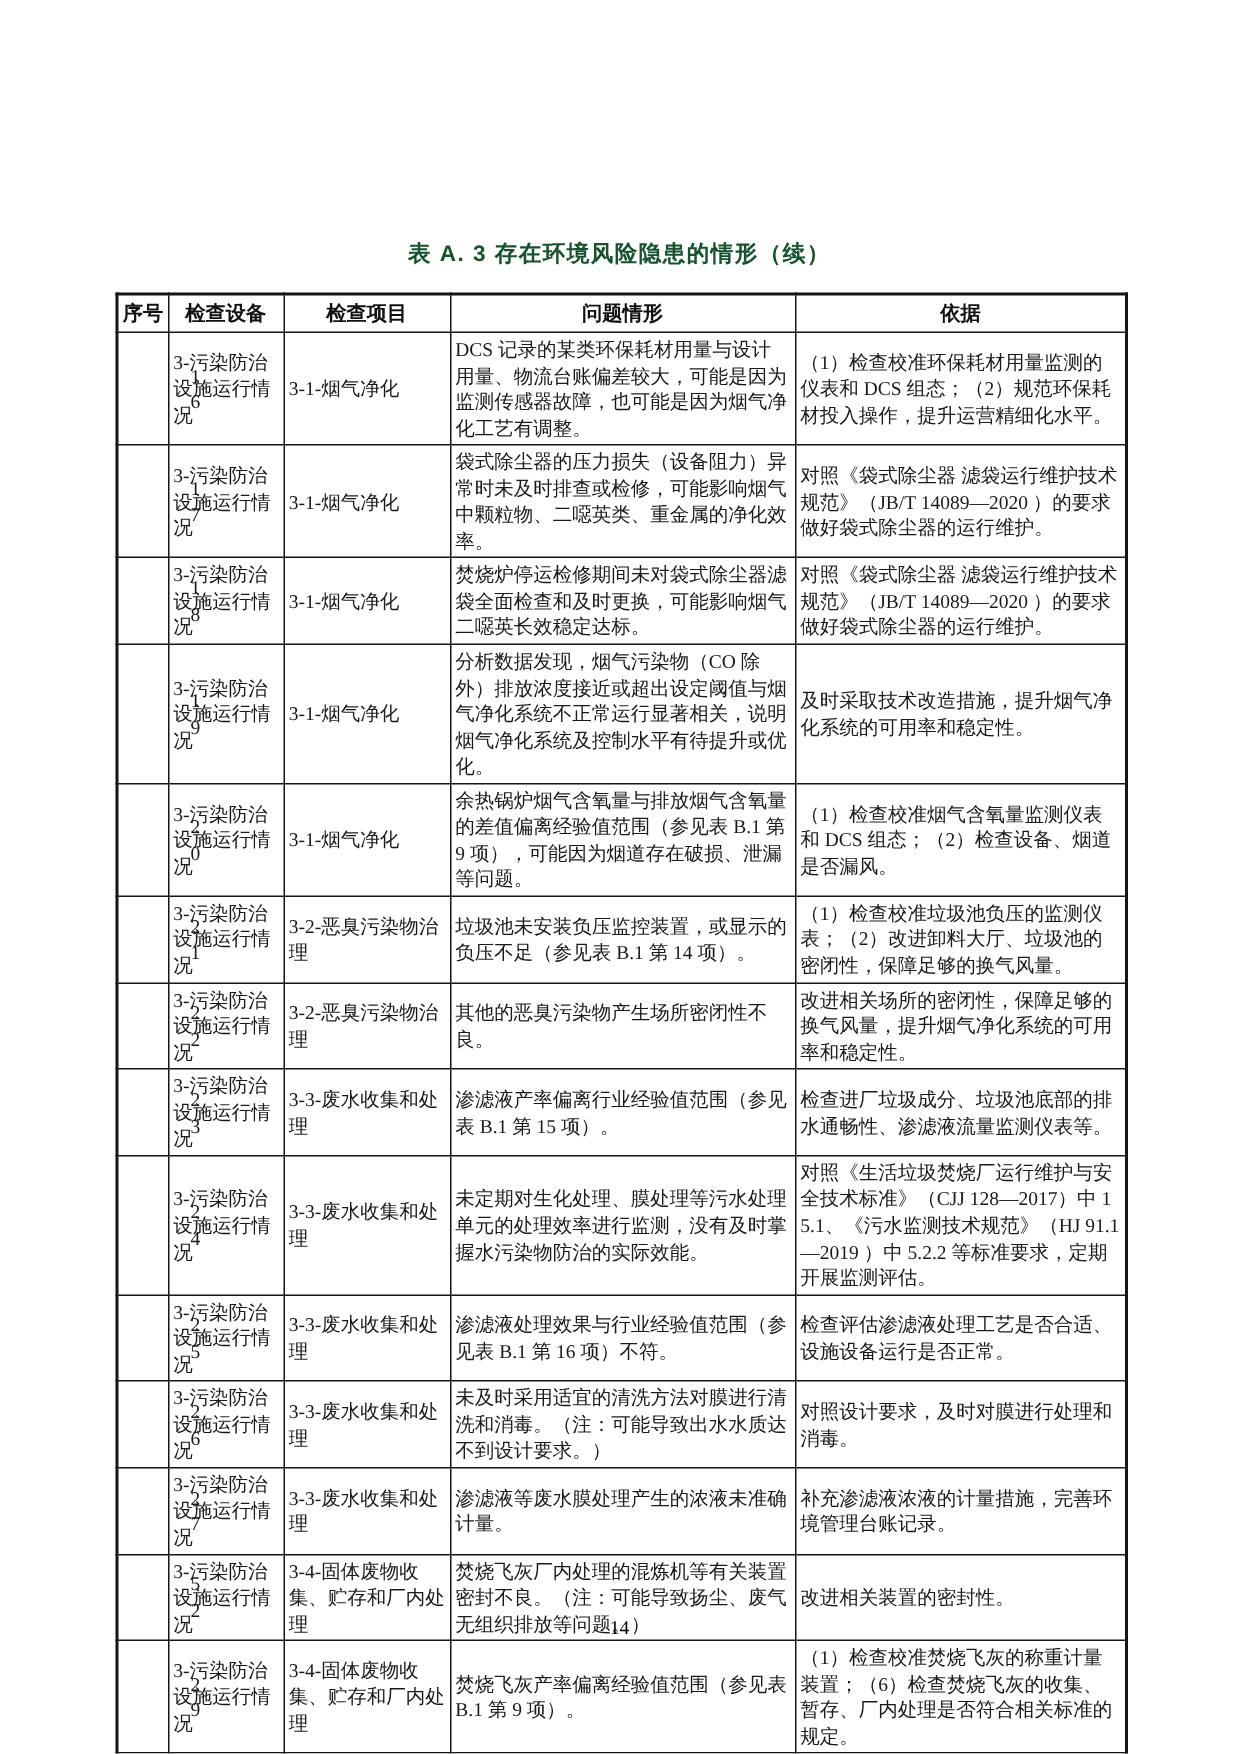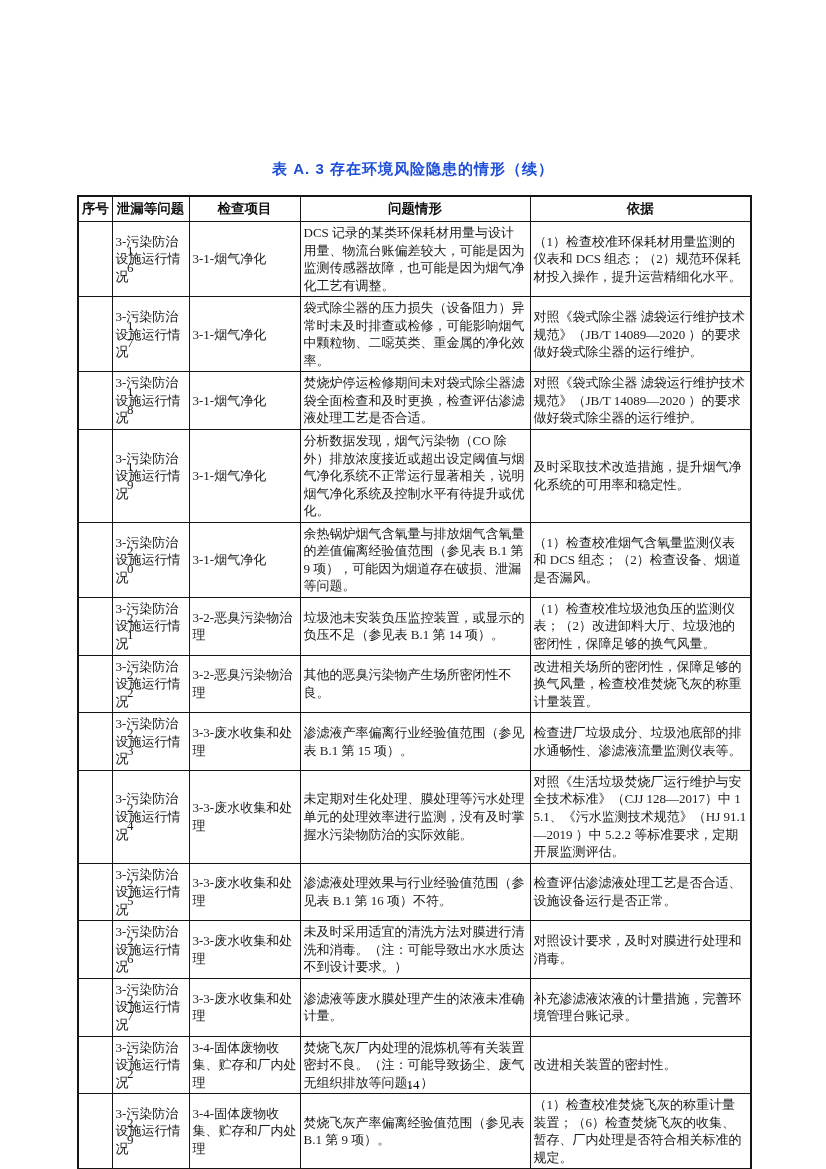--- a/index.html
+++ b/index.html
@@ -18,21 +18,21 @@
   .doc-title {
     position: absolute;
     top: 160px;
     left: 0;
     width: 100%;
     text-align: center;
     font-family: "Liberation Sans", "DejaVu Sans", sans-serif;
     font-weight: bold;
     font-size: 15px;
     letter-spacing: 1px;
-    color: #1d4ed8;
+    color: #14532d;
   }
   table.risk-table {
     position: absolute;
     top: 195px;
     left: 77px;
     width: 673px;
     border-collapse: collapse;
     table-layout: fixed;
     border: 2px solid #151515;
     background: #fff;
@@ -80,21 +80,21 @@
   <colgroup>
     <col class="c-no">
     <col class="c-element">
     <col class="c-item">
     <col class="c-problem">
     <col class="c-basis">
   </colgroup>
   <thead>
     <tr>
       <th>序号</th>
-      <th>泄漏等问题</th>
+      <th>检查设备</th>
       <th>检查项目</th>
       <th>问题情形</th>
       <th>依据</th>
     </tr>
   </thead>
   <tbody>
       <tr>
         <td class="col-no">16</td>
         <td class="col-element">3-污染防治设施运行情况</td>
         <td class="col-item">3-1-烟气净化</td>
@@ -105,21 +105,21 @@
         <td class="col-no">17</td>
         <td class="col-element">3-污染防治设施运行情况</td>
         <td class="col-item">3-1-烟气净化</td>
         <td class="col-problem">袋式除尘器的压力损失（设备阻力）异常时未及时排查或检修，可能影响烟气中颗粒物、二噁英类、重金属的净化效率。</td>
         <td class="col-basis">对照《袋式除尘器 滤袋运行维护技术规范》（JB/T 14089—2020 ）的要求做好袋式除尘器的运行维护。</td>
       </tr>
       <tr>
         <td class="col-no">18</td>
         <td class="col-element">3-污染防治设施运行情况</td>
         <td class="col-item">3-1-烟气净化</td>
-        <td class="col-problem">焚烧炉停运检修期间未对袋式除尘器滤袋全面检查和及时更换，检查评估渗滤液处理工艺是否合适。</td>
+        <td class="col-problem">焚烧炉停运检修期间未对袋式除尘器滤袋全面检查和及时更换，可能影响烟气二噁英长效稳定达标。</td>
         <td class="col-basis">对照《袋式除尘器 滤袋运行维护技术规范》（JB/T 14089—2020 ）的要求做好袋式除尘器的运行维护。</td>
       </tr>
       <tr>
         <td class="col-no">19</td>
         <td class="col-element">3-污染防治设施运行情况</td>
         <td class="col-item">3-1-烟气净化</td>
         <td class="col-problem">分析数据发现，烟气污染物（CO 除外）排放浓度接近或超出设定阈值与烟气净化系统不正常运行显著相关，说明烟气净化系统及控制水平有待提升或优化。</td>
         <td class="col-basis">及时采取技术改造措施，提升烟气净化系统的可用率和稳定性。</td>
       </tr>
       <tr>
@@ -134,21 +134,21 @@
         <td class="col-element">3-污染防治设施运行情况</td>
         <td class="col-item">3-2-恶臭污染物治理</td>
         <td class="col-problem">垃圾池未安装负压监控装置，或显示的负压不足（参见表 B.1 第 14 项）。</td>
         <td class="col-basis">（1）检查校准垃圾池负压的监测仪表；（2）改进卸料大厅、垃圾池的密闭性，保障足够的换气风量。</td>
       </tr>
       <tr>
         <td class="col-no">22</td>
         <td class="col-element">3-污染防治设施运行情况</td>
         <td class="col-item">3-2-恶臭污染物治理</td>
         <td class="col-problem">其他的恶臭污染物产生场所密闭性不良。</td>
-        <td class="col-basis">改进相关场所的密闭性，保障足够的换气风量，检查校准焚烧飞灰的称重计量装置。</td>
+        <td class="col-basis">改进相关场所的密闭性，保障足够的换气风量，提升烟气净化系统的可用率和稳定性。</td>
       </tr>
       <tr>
         <td class="col-no">23</td>
         <td class="col-element">3-污染防治设施运行情况</td>
         <td class="col-item">3-3-废水收集和处理</td>
         <td class="col-problem">渗滤液产率偏离行业经验值范围（参见表 B.1 第 15 项）。</td>
         <td class="col-basis">检查进厂垃圾成分、垃圾池底部的排水通畅性、渗滤液流量监测仪表等。</td>
       </tr>
       <tr>
         <td class="col-no">24</td>

